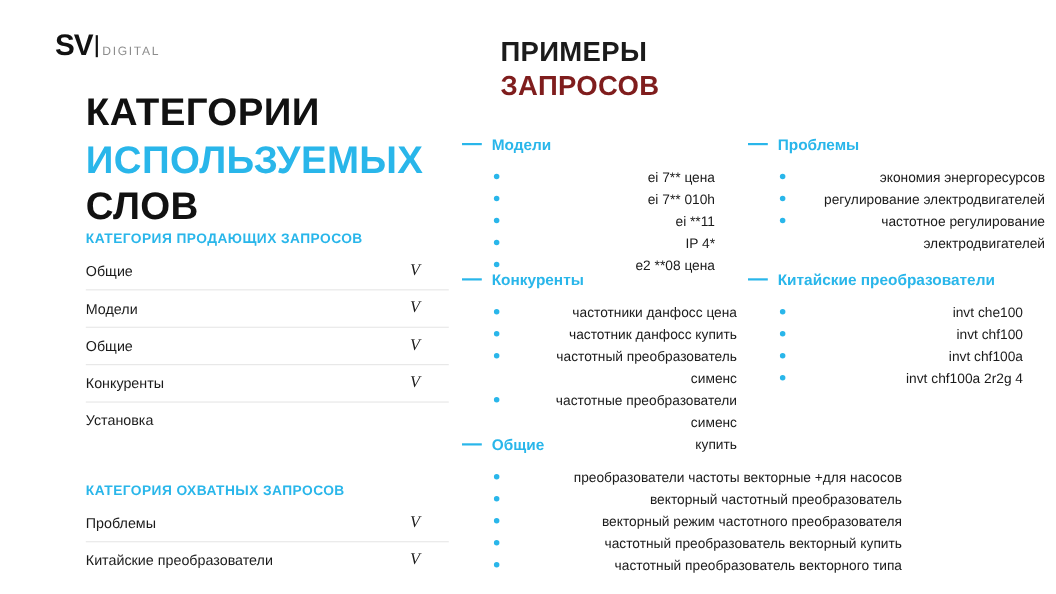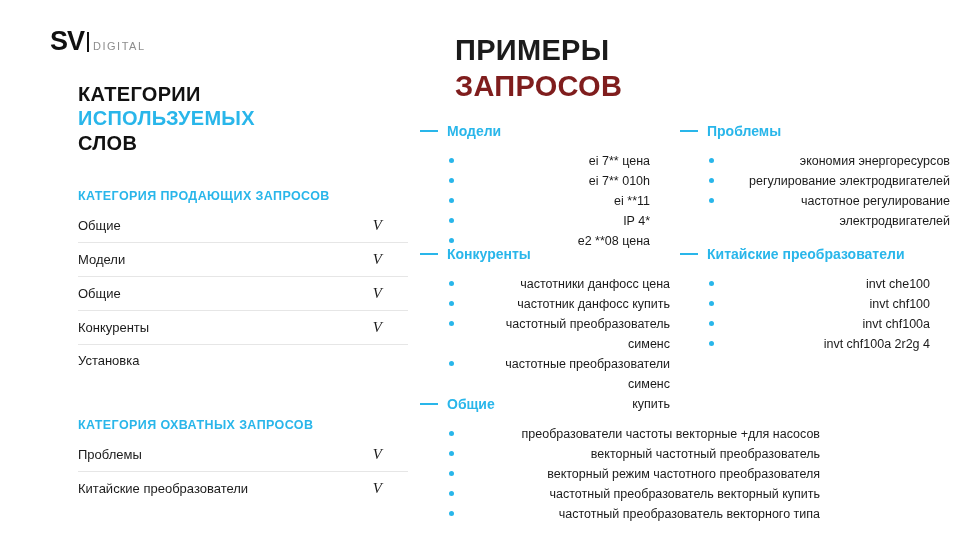--- a/index.html
+++ b/index.html
@@ -27,47 +27,47 @@
     width: 2px; height: 20px; background: #111; margin: 0 4px 0 3px;
     transform: translateY(2px);
   }
   .logo-digital {
     font-size: 11px; letter-spacing: 1.5px; color: #8d8d8d; font-weight: normal;
   }
 
   
   .left-col { position: absolute; left: 78px; top: 82px; width: 330px; }
   .big-title {
-    font-size: 20px; font-weight: bold; line-height: 1.22;
+    font-size: 35px; font-weight: bold; line-height: 1.22;
     letter-spacing: 0.3px; color: #111; text-transform: uppercase;
   }
   .big-title .accent { color: #29b6ea; }
 
-  .cat-block { margin-top: 34px; }
+  .cat-block { }
   .cat-head {
     color: #29b6ea; font-size: 12.5px; font-weight: bold;
     letter-spacing: 0.4px; text-transform: uppercase; margin-bottom: 6px;
   }
   .cat-row {
     display: flex; justify-content: space-between; align-items: center;
     border-bottom: 1px solid #e6e6e6;
     padding: 8px 4px 8px 0;
     font-size: 13px; color: #1b1b1b;
   }
   .cat-row:last-child { border-bottom: none; }
   .cat-row .check {
     font-family: "Liberation Serif", serif;
     font-style: italic; font-size: 15px; color: #1b1b1b; padding-right: 22px;
   }
   .cat-block.second { margin-top: 42px; }
 
   
   .main-title {
     position: absolute; left: 455px; top: 32px;
-    font-size: 29px; font-weight: bold; line-height: 1.25;
+    font-size: 25px; font-weight: bold; line-height: 1.25;
     text-transform: uppercase; letter-spacing: 0.3px;
   }
   .main-title .l2 { color: #7f1d1d; }
 
   .group { position: absolute; }
   .group-head {
     display: flex; align-items: center;
     color: #29b6ea; font-size: 14px; font-weight: bold; margin-bottom: 10px;
   }
   .dash {

